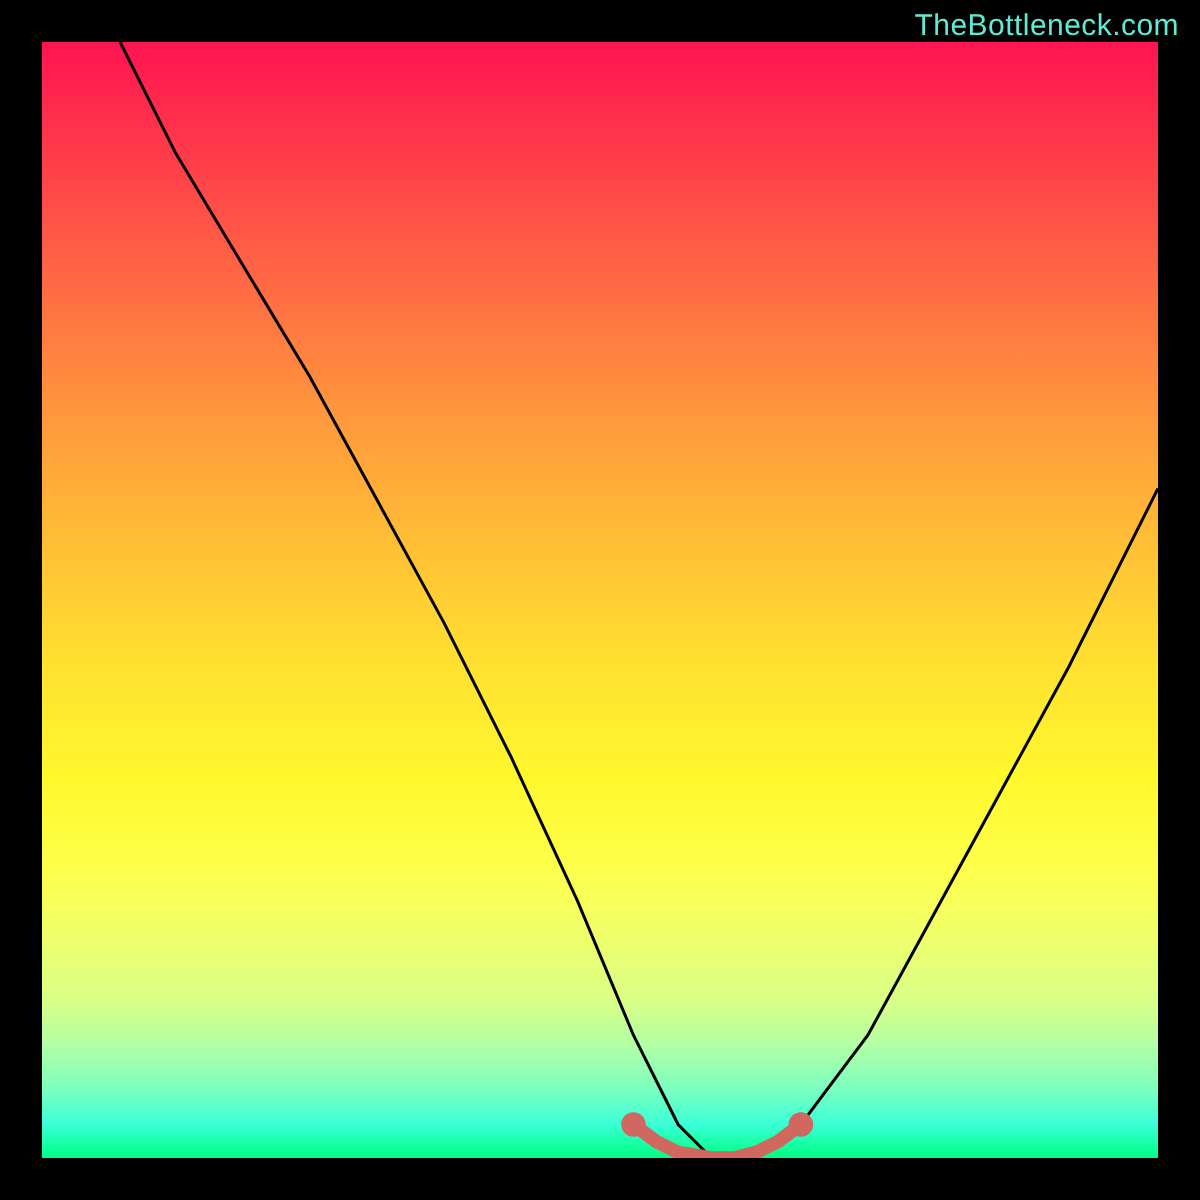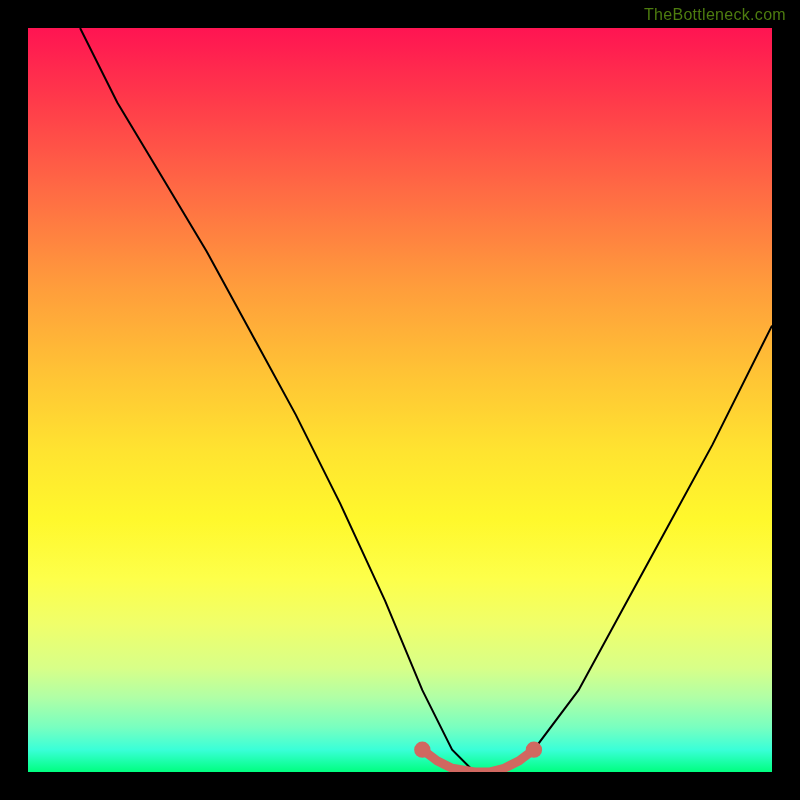--- a/index.html
+++ b/index.html
@@ -31,22 +31,22 @@
       #b0ffa6 90%,
       #78ffc0 94%,
       #3affd8 97%,
       #00ff80 100%
     );
   }
   .watermark {
     position: absolute;
     top: 6px;
     right: 14px;
-    color: #4d7c0f;
-    font-size: 16px;
+    color: #5eead4;
+    font-size: 20px;
     letter-spacing: 0.3px;
     font-weight: 400;
     z-index: 10;
   }
   svg.curve {
     position: absolute;
     left: 0;
     top: 0;
     width: 744px;
     height: 744px;

